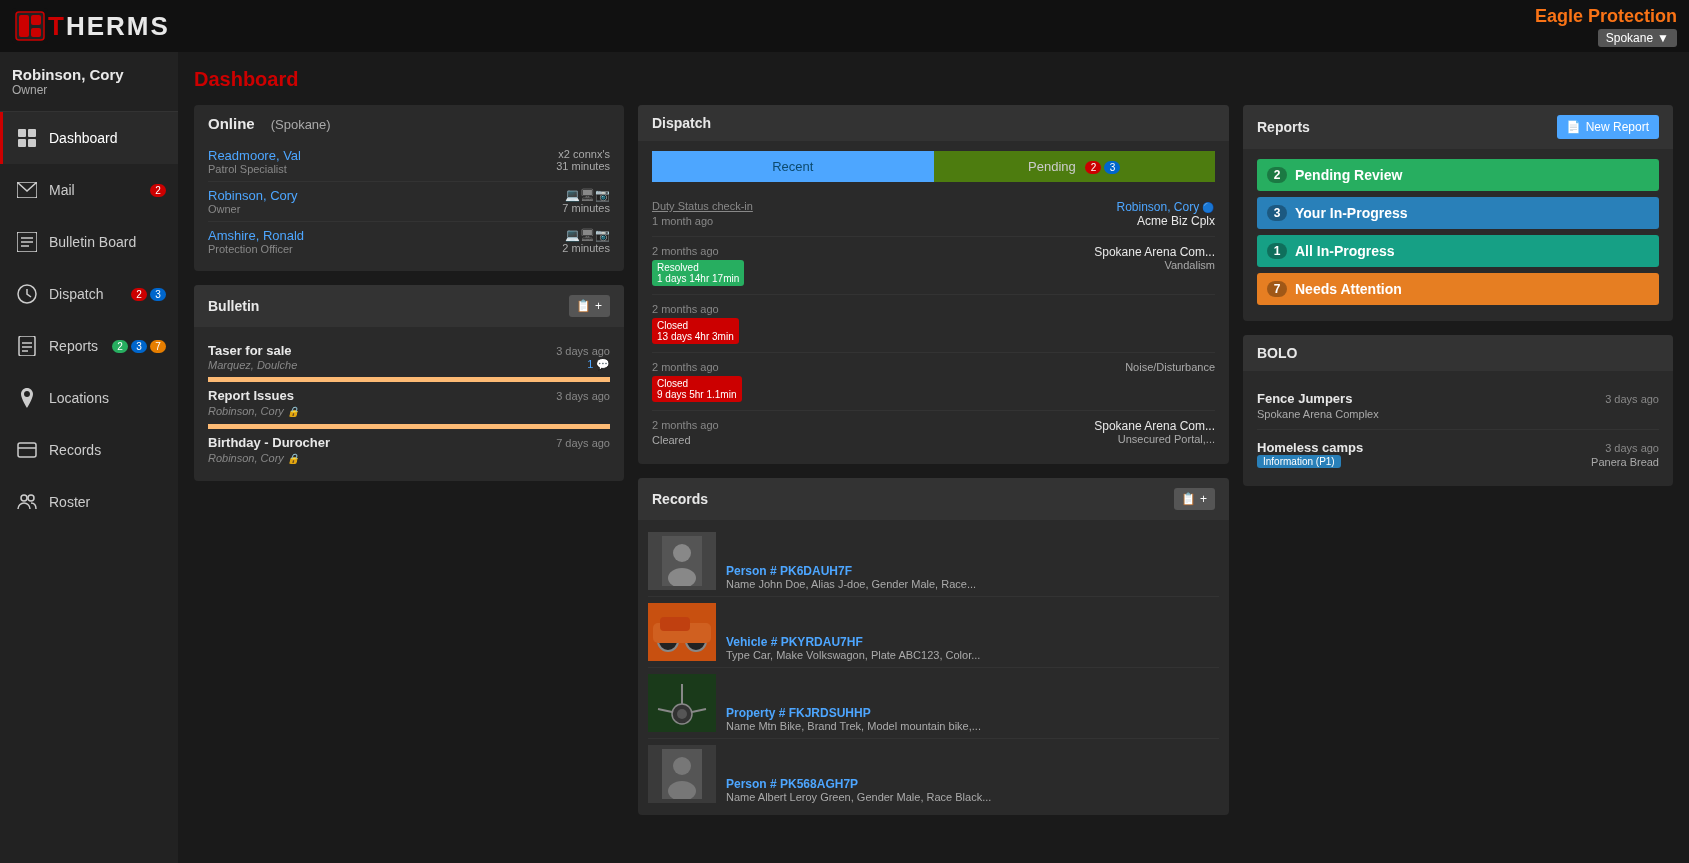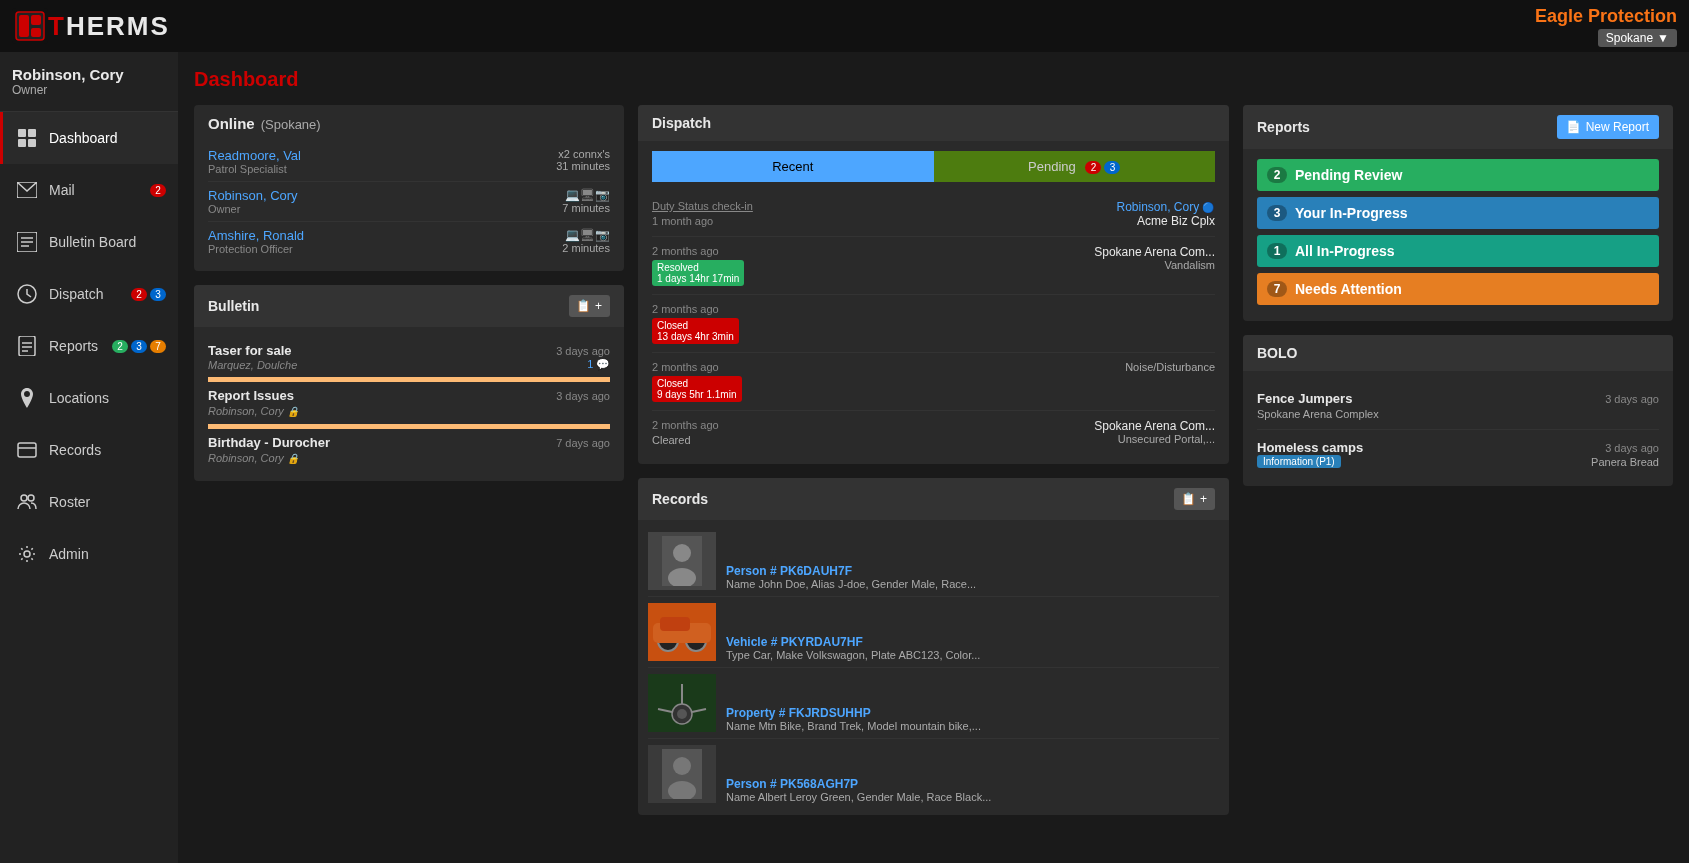--- a/index.html
+++ b/index.html
@@ -54,21 +54,21 @@
     .online-name { color: #4da6ff; font-size: 13px; cursor: pointer; }
     .online-role { color: #888; font-size: 11px; }
     .online-right { text-align: right; }
     .online-connx { color: #aaa; font-size: 11px; }
     .online-time { color: #aaa; font-size: 11px; }
     .online-icons { display: flex; gap: 4px; justify-content: flex-end; color: #888; font-size: 12px; }
 
     
     .dispatch-tabs { display: flex; margin-bottom: 10px; }
     .dispatch-tab { flex: 1; padding: 8px; text-align: center; cursor: pointer; background: #4d7c0f; color: #ccc; font-size: 13px; }
-    .dispatch-tab.active { background: #4da6ff; color: #000000; }
+    .dispatch-tab.active { background: #4da6ff; color: #0c4a6e; }
     .dispatch-tab .tab-badges { display: inline-flex; gap: 3px; margin-left: 6px; }
     .dispatch-item { display: flex; justify-content: space-between; padding: 8px 0; border-bottom: 1px solid #333; align-items: flex-start; }
     .dispatch-item:last-child { border-bottom: none; }
     .dispatch-left { display: flex; flex-direction: column; gap: 3px; }
     .dispatch-time { color: #888; font-size: 11px; }
     .dispatch-status { display: inline-block; border-radius: 3px; font-size: 10px; padding: 2px 5px; color: #fff; }
     .status-resolved { background: #27ae60; }
     .status-closed { background: #cc0000; }
     .status-cleared { color: #aaa; font-size: 11px; }
     .dispatch-right { text-align: right; }
@@ -240,41 +240,32 @@
         <svg width="20" height="20" viewBox="0 0 20 20">
             <circle cx="7" cy="6" r="3" fill="none" stroke="#ccc" stroke-width="1.5"></circle>
             <circle cx="14" cy="6" r="3" fill="none" stroke="#ccc" stroke-width="1.5"></circle>
             <path d="M1 17c0-3.3 2.7-6 6-6s6 2.7 6 6" fill="none" stroke="#ccc" stroke-width="1.5"></path>
             <path d="M14 11c1.7 0 5 .9 5 6" fill="none" stroke="#ccc" stroke-width="1.5"></path>
           </svg>
       </div>
       <span class="nav-label">Roster</span>
     </div>
 
-    <div class="nav-item">
-      <div class="nav-icon">
-        <svg width="20" height="20" viewBox="0 0 20 20">
-            <circle cx="10" cy="10" r="3" fill="none" stroke="#ccc" stroke-width="1.5"></circle>
-            <path d="M10 2v2M10 16v2M2 10h2M16 10h2M4.2 4.2l1.4 1.4M14.4 14.4l1.4 1.4M4.2 15.8l1.4-1.4M14.4 5.6l1.4-1.4" stroke="#ccc" stroke-width="1.5"></path>
-          </svg>
-      </div>
-      <span class="nav-label">Admin</span>
-    </div>
   </div>
 
   <div class="content">
     <div class="page-title">Dashboard</div>
 
     <div class="dashboard-grid">
 
       <div class="dashboard-col">
 
         <div class="card">
           <div class="card-body">
-            <div style="display:flex; gap:6px; align-items:baseline; margin-bottom:10px;">
+            <div style="display:flex; gap:16px; align-items:baseline; margin-bottom:10px;">
               <span class="online-title">Online</span>
               <span class="online-subtitle">(Spokane)</span>
             </div>
 
             <div class="online-item">
               <div class="online-left">
                 <span class="online-name">Readmoore, Val</span>
                 <span class="online-role">Patrol Specialist</span>
               </div>
               <div class="online-right">

